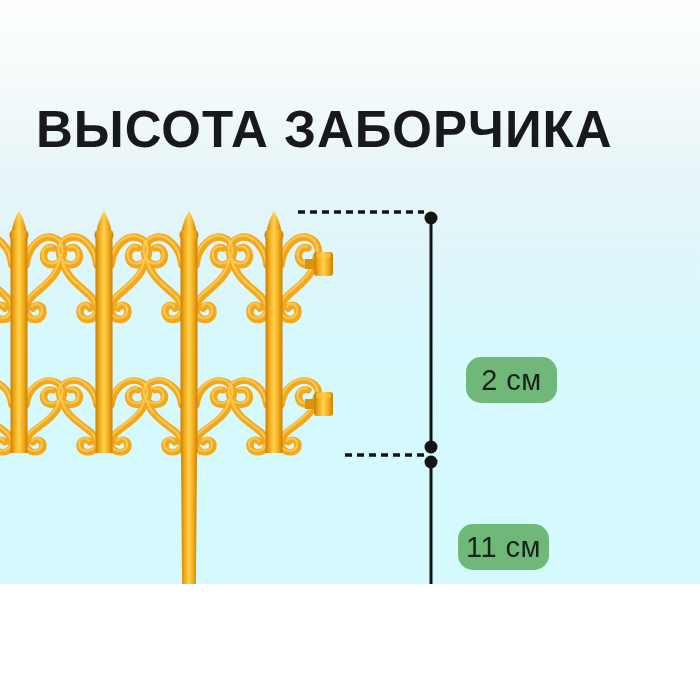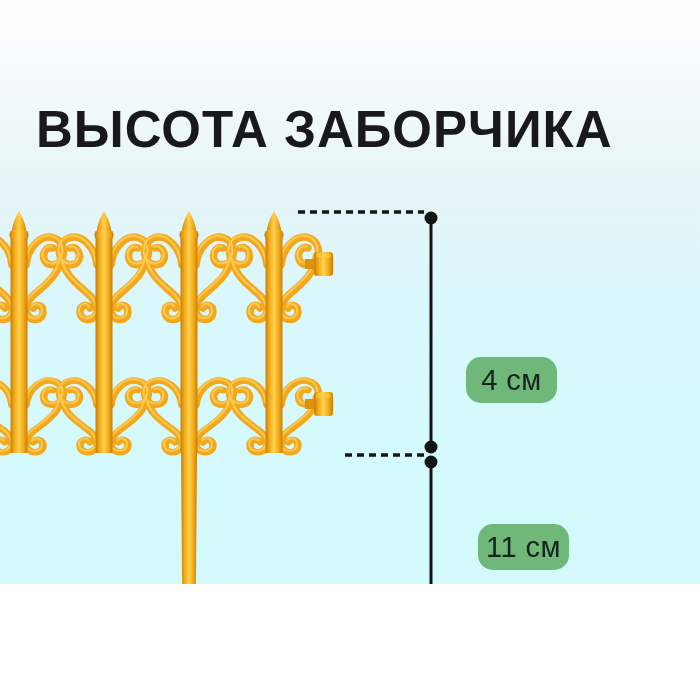--- a/index.html
+++ b/index.html
@@ -16,21 +16,21 @@
     color:#17191d;white-space:nowrap;
   }
   .badge{
     position:absolute;width:91px;height:46px;
     background:#6fb87a;border-radius:15px;
     display:flex;align-items:center;justify-content:center;
     font-size:29px;font-weight:500;color:#15231a;
     letter-spacing:0.5px;
   }
   .badge-14{left:466px;top:357px;}
-  .badge-11{left:478px;top:524px;}
+  .badge-11{left:458px;top:524px;}
   svg.scene{position:absolute;left:0;top:0;pointer-events:none;}
 </style>
 </head>
 <body>
 
 <div class="page">
 
   <svg class="scene" width="700" height="700" viewBox="0 0 700 700">
     <defs>
       <linearGradient id="shaftg" x1="0" y1="0" x2="1" y2="0">
@@ -117,19 +117,19 @@
       <circle cx="431" cy="218" r="6.5"></circle>
       <circle cx="431" cy="447" r="6.5"></circle>
       <circle cx="431" cy="462" r="6.5"></circle>
       <circle cx="431" cy="639" r="6.5"></circle>
     </g>
   </svg>
 
   <div class="title">ВЫСОТА ЗАБОРЧИКА</div>
 
   <div class="badge badge-14">
-    <span>4 см</span>
+    <span>2 см</span>
   </div>
   <div class="badge badge-11">
     <span>11 см</span>
   </div>
 
 </div>
 
 </body></html>

